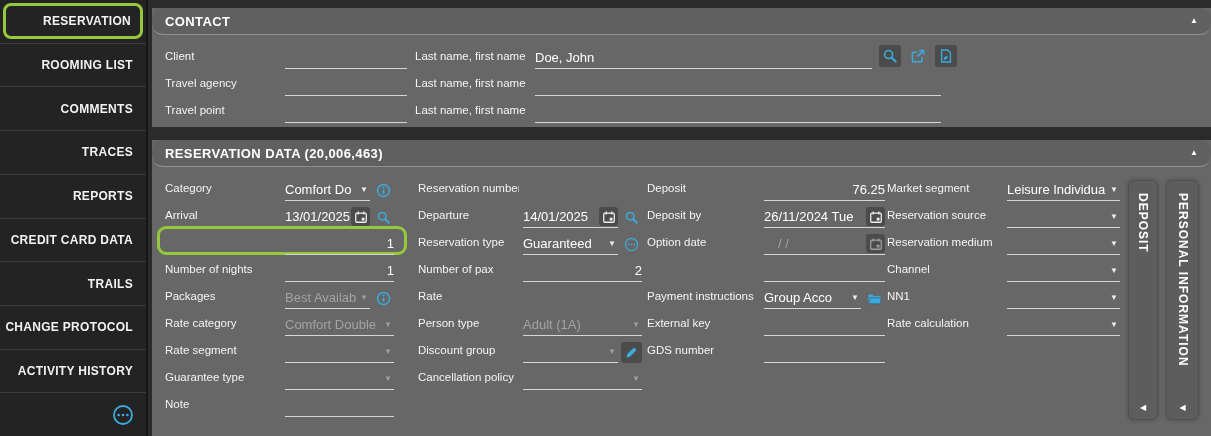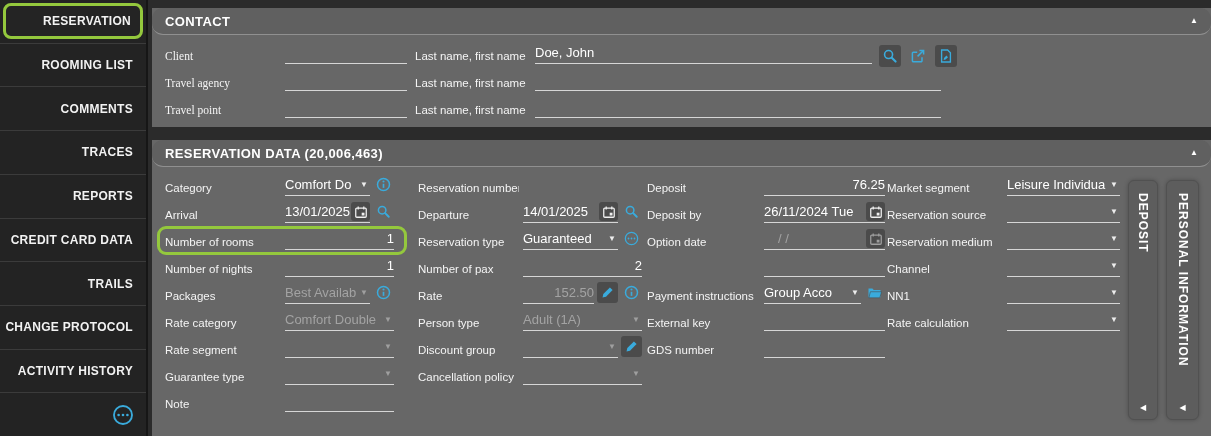--- a/index.html
+++ b/index.html
@@ -23,41 +23,41 @@
   #contact-section{top:8px;height:119px;}
   #resdata-section{top:140px;height:296px;}
   .sec-header{height:26px;position:relative;display:flex;align-items:center;padding-left:13px;
               background:#606060;border-bottom:1px solid #909090;border-radius:11px;}
   .sec-title{color:#ffffff;font-weight:bold;font-size:13px;letter-spacing:.4px;}
   .collapse{position:absolute;right:13px;top:50%;transform:translateY(-50%);color:#ffffff;
             font-size:8px;line-height:8px;cursor:pointer;}
 
   .lbl{position:absolute;top:0;height:27px;display:flex;align-items:center;color:#f4f4f4;
        font-size:11.5px;white-space:nowrap;overflow:hidden;}
-  .ctrl{position:absolute;top:0;height:27px;display:flex;align-items:flex-start;}
+  .ctrl{position:absolute;top:0;height:27px;display:flex;align-items:flex-end;}
   .inp{flex:1 1 auto;min-width:0;height:21px;border-bottom:1px solid #d6d6d6;display:flex;
        align-items:center;font-size:13px;color:#ffffff;}
   .val{flex:1;white-space:nowrap;overflow:hidden;}
   .val.num{text-align:right;}
   .val.padl{padding-left:14px;}
   .dis .val{color:#a3a3a3;}
   .dd{flex:none;font-size:8px;line-height:8px;color:#ececec;margin:0 2px 0 4px;}
   .dd.mut{color:#9f9f9f;}
   .ic{flex:none;width:21px;height:21px;margin-left:3px;display:flex;align-items:center;
       justify-content:center;color:#3aabdc;cursor:pointer;}
   .ic.bg{background:#4b4b4b;border-radius:3px;}
   .ic.white{color:#f0f0f0;}
   .ic.gray{color:#9f9f9f;}
   .ic svg{width:15px;height:15px;}
   .ic.cal{width:19px;height:19px;margin-left:auto;}
   .ic.cal svg{width:14px;height:14px;}
 
   
   .c-row{position:absolute;left:0;right:0;height:27px;}
-  .c-lbl1{left:13px;width:115px;font-family:Liberation Serif, serif;}
+  .c-lbl1{left:13px;width:115px;}
   .c-inp1{position:absolute;left:133px;width:122px;}
   .c-lbl2{left:263px;width:118px;}
   .c-inp2{position:absolute;left:383px;width:337px;}
   .c-inp2.wide{width:406px;}
   .c-icons{position:absolute;left:724px;top:3px;display:flex;gap:3px;}
   .c-icons .ic{width:22px;height:22px;}
   .c-icons .ic svg{width:16px;height:16px;}
 
   
   .r-row{position:absolute;left:0;right:0;height:27px;padding-left:20px;}
@@ -316,21 +316,20 @@
       <div class="ctrl f4c">
         <span class="inp">
             <span class="val"></span>
             <span class="dd">▼</span>
           </span>
       </div>
     </div>
 
     <div class="r-row" style="top:88px">
       <div class="hl-box"></div>
-      <div class="lbl f1l">Number of rooms</div>
       <div class="ctrl f1c">
         <span class="inp">
             <span class="val num">1</span>
           </span>
       </div>
       <div class="lbl f2l">Reservation type</div>
       <div class="ctrl f2c">
         <span class="inp">
             <span class="val">Guaranteed</span>
             <span class="dd">▼</span>
@@ -395,35 +394,20 @@
             <span class="val">Best Availab</span>
             <span class="dd mut">▼</span>
           </span>
         <span class="ic">
             <svg>
               <use href="#i-info"></use>
             </svg>
           </span>
       </div>
       <div class="lbl f2l">Rate</div>
-      <div class="ctrl f2c dis">
-        <span class="inp">
-            <span class="val num">152.50</span>
-          </span>
-        <span class="ic bg">
-            <svg>
-              <use href="#i-pencil"></use>
-            </svg>
-          </span>
-        <span class="ic">
-            <svg>
-              <use href="#i-info"></use>
-            </svg>
-          </span>
-      </div>
       <div class="lbl f3l">Payment instructions</div>
       <div class="ctrl f3c">
         <span class="inp">
             <span class="val">Group Acco</span>
             <span class="dd">▼</span>
           </span>
         <span class="ic">
             <svg>
               <use href="#i-folder"></use>
             </svg>

